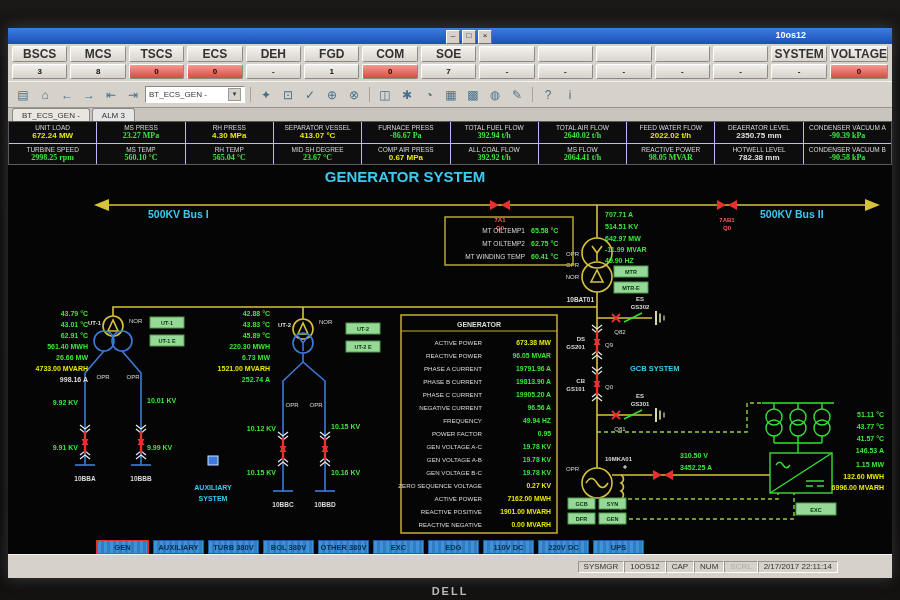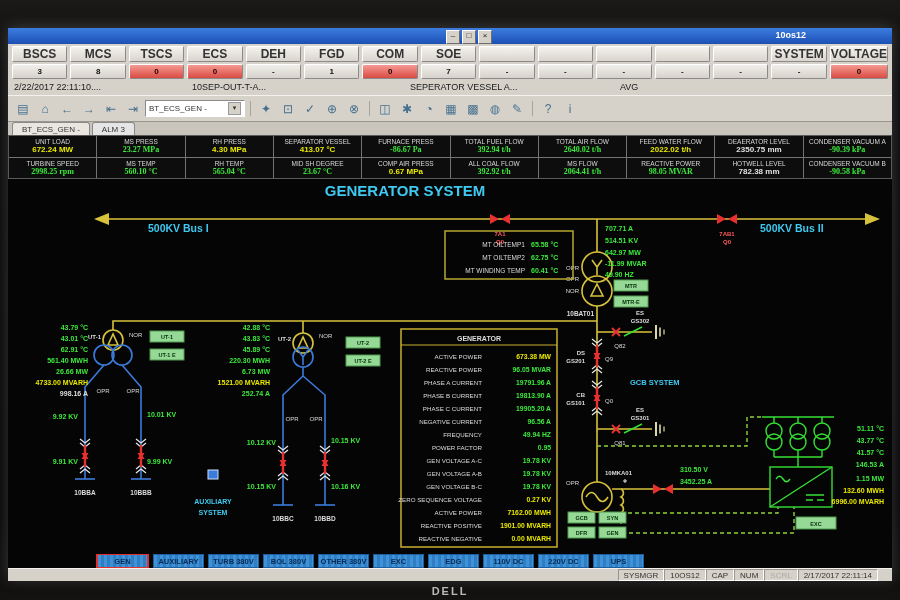--- a/index.html
+++ b/index.html
@@ -27,21 +27,21 @@
   .tbsep{width:1px;height:15px;background:#a8a49c;margin:0 3px;}
   .dd{width:92px;height:15px;background:#fff;border:1px solid;border-color:#8a8a8a #fff #fff #8a8a8a;font-size:8px;color:#333;display:flex;align-items:center;padding:0 3px;}
   .dd .caret{margin-left:auto;width:11px;height:11px;background:#d6d2ca;border:1px solid #999;font-size:7px;line-height:9px;text-align:center;color:#333;}
   
   .tabrow{flex:none;height:13px;background:#c9c5bd;display:flex;align-items:flex-end;gap:2px;padding-left:4px;}
   .tab{height:12px;padding:0 9px;font-size:8px;color:#333;background:#e5e5e5;border:1px solid #8a8a8a;border-bottom:none;border-radius:3px 3px 0 0;display:flex;align-items:center;}
   .tab.active{background:#e9e6e0;}
   
   .hdr{flex:none;height:44px;background:#0a0a0a;display:flex;}
   .logo{flex:none;width:55px;background:#f2f2f4;display:flex;align-items:center;justify-content:center;color:#1a4fd0;font-weight:bold;font-style:italic;font-size:12px;letter-spacing:.5px;}
-  .tiles{flex:1;display:grid;grid-template-columns:repeat(10,1fr);grid-template-rows:1fr 1fr;gap:1px;background:#737373;border:1px solid #5a5a5a;}
+  .tiles{flex:1;display:grid;grid-template-columns:repeat(10,1fr);grid-template-rows:1fr 1fr;gap:1px;background:#c4b5fd;border:1px solid #5a5a5a;}
   .tile{background:#0d0d0d;display:flex;flex-direction:column;justify-content:center;overflow:hidden;}
   .tl{font-size:6.5px;color:#d8d8d8;text-align:center;white-space:nowrap;}
   .tv{font-size:8px;font-weight:bold;text-align:center;white-space:nowrap;}
   .cg{color:#3ce83c;font-family:Liberation Serif, serif;} .cy{color:#e8e800;} .cw{color:#e0e0e0;}
   
   .diagram{flex:none;height:375px;background:#050505;position:relative;}
   svg{display:block;}
   svg text{font-family:"Liberation Sans",sans-serif;}
   .vg{fill:#3ce83c;} .vy{fill:#e8e800;} .vw{fill:#dcdcdc;}
   .tw{fill:#dcdcdc;} .tc{fill:#3ec9f0;} .tr{fill:#ff5a5a;}
@@ -49,21 +49,21 @@
   .blueline{stroke:#3b7bdc;stroke-width:1.6;fill:none;}
   .grnline{stroke:#35e035;stroke-width:1.4;fill:none;}
   .dsh{stroke:#8fd23c;stroke-width:1.4;fill:none;stroke-dasharray:4 3;}
   .btnr{fill:#96d896;stroke:#4e9b4e;stroke-width:1;}
   .btnt{fill:#05320a;font-weight:bold;}
   
   .btabs{flex:none;height:14px;background:#050505;display:flex;align-items:center;gap:4px;padding-left:88px;}
   .btab{flex:none;width:49px;height:12px;background:repeating-linear-gradient(90deg,#3e93d8 0 3px,#2f7ec4 3px 6px);border:1px solid #1b5fa0;color:#082a52;font-size:7.5px;font-weight:bold;display:flex;align-items:center;justify-content:center;white-space:nowrap;overflow:hidden;}
   .btab.sel{border:2px solid #e03030;}
   
-  .statusbar{flex:1;background:#d6d2ca;border-top:1px solid #f4f2ee;display:flex;align-items:flex-start;justify-content:flex-end;padding-right:14px;gap:0;}
+  .statusbar{flex:1;background:#d6d2ca;border-top:1px solid #f4f2ee;display:flex;align-items:center;justify-content:flex-end;padding-right:54px;gap:0;}
   .seg{height:10px;border:1px solid;border-color:#9a968e #fff #fff #9a968e;font-size:8px;color:#333;padding:0 5px;display:flex;align-items:center;white-space:nowrap;}
   .seg.dim{color:#aaa;}
 </style>
 </head>
 <body>
 
 <div class="bezel"></div>
 
 <div class="screen">
 
@@ -102,26 +102,20 @@
     <div class="cnt">7</div>
     <div class="cnt">-</div>
     <div class="cnt">-</div>
     <div class="cnt">-</div>
     <div class="cnt">-</div>
     <div class="cnt">-</div>
     <div class="cnt">-</div>
     <div class="cnt alarm">0</div>
   </div>
 
-  <div class="alarmrow">
-    <span class="al-time">2/22/2017 22:11:10....</span>
-    <span class="al-tag">10SEP-OUT-T-A...</span>
-    <span class="al-desc">SEPERATOR VESSEL A...</span>
-    <span class="al-mode">AVG</span>
-  </div>
 
   <div class="icontb">
     <span class="tbi">▤</span>
     <span class="tbi">⌂</span>
     <span class="tbi">←</span>
     <span class="tbi">→</span>
     <span class="tbi">⇤</span>
     <span class="tbi">⇥</span>
     <div class="dd">
       <span>BT_ECS_GEN -</span>

